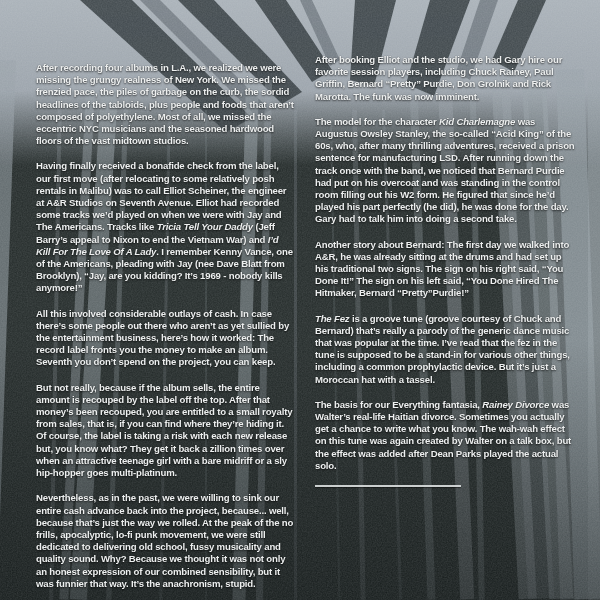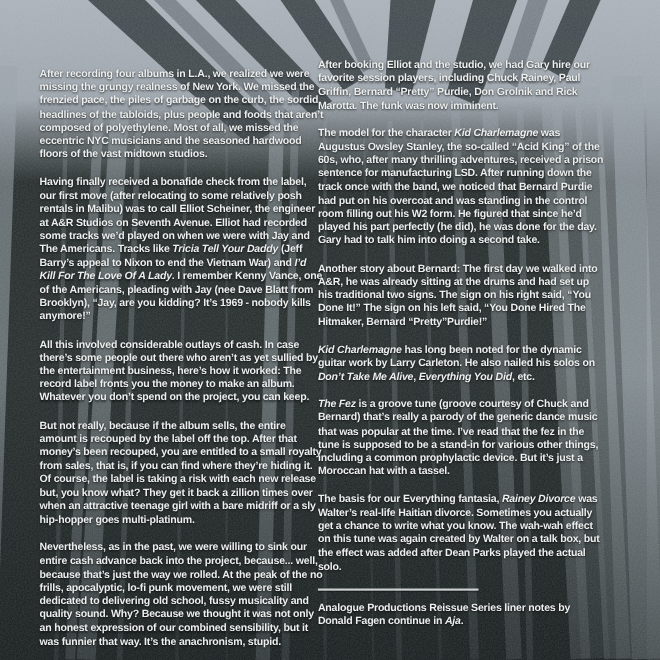--- a/index.html
+++ b/index.html
@@ -20,21 +20,21 @@
     position: absolute;
     z-index: 2;
     color: #eef0f0;
     font-size: 9.6px;
     font-weight: 700;
     line-height: 12.2px;
     letter-spacing: -0.18px;
     text-shadow: 0 1px 2px rgba(0,0,0,0.65), 0 0 1px rgba(0,0,0,0.4);
   }
   .col-left  { left: 36px;  top: 62px; width: 258px; }
-  .col-right { left: 289px; top: 54px; width: 262px; }
+  .col-right { left: 315px; top: 54px; width: 262px; }
   .para { margin: 0 0 13px 0; }
   .para i { font-style: italic; margin-top: 22px; }
   .rule {
     width: 146px;
     height: 2px;
     background: #d9dddd;
     opacity: 0.92;
     margin: 4px 0 10px 0;
     box-shadow: 0 1px 1px rgba(0,0,0,0.5);
   }
@@ -107,31 +107,29 @@
     </g>
 
     <rect x="0" y="340" width="600" height="260" fill="url(#vigBottom)"></rect>
 
     <rect x="0" y="0" width="600" height="600" filter="url(#grain)" opacity="0.28"></rect>
   </svg>
 
   <div class="col col-left">
       <p class="para"><span>After recording four albums in L.A., we realized we were missing the grungy realness of New York. We missed the frenzied pace, the piles of garbage on the curb, the sordid headlines of the tabloids, plus people and foods that aren’t composed of polyethylene. Most of all, we missed the eccentric NYC musicians and the seasoned hardwood floors of the vast midtown studios.</span></p>
       <p class="para"><span>Having finally received a bonafide check from the label, our first move (after relocating to some relatively posh rentals in Malibu) was to call Elliot Scheiner, the engineer at A&amp;R Studios on Seventh Avenue. Elliot had recorded some tracks we’d played on when we were with Jay and The Americans. Tracks like </span><i>Tricia Tell Your Daddy</i><span> (Jeff Barry’s appeal to Nixon to end the Vietnam War) and </span><i>I’d Kill For The Love Of A Lady</i><span>. I remember Kenny Vance, one of the Americans, pleading with Jay (nee Dave Blatt from Brooklyn), “Jay, are you kidding? It’s 1969 - nobody kills anymore!”</span></p>
-      <p class="para"><span>All this involved considerable outlays of cash. In case there’s some people out there who aren’t as yet sullied by the entertainment business, here’s how it worked: The record label fronts you the money to make an album. Whatever you don’t spend on the project, you can keep.</span></p>
+      <p class="para"><span>All this involved considerable outlays of cash. In case there’s some people out there who aren’t as yet sullied by the entertainment business, here’s how it worked: The record label fronts you the money to make an album. Seventh you don’t spend on the project, you can keep.</span></p>
       <p class="para"><span>But not really, because if the album sells, the entire amount is recouped by the label off the top. After that money’s been recouped, you are entitled to a small royalty from sales, that is, if you can find where they’re hiding it. Of course, the label is taking a risk with each new release but, you know what? They get it back a zillion times over when an attractive teenage girl with a bare midriff or a sly hip-hopper goes multi-platinum.</span></p>
       <p class="para"><span>Nevertheless, as in the past, we were willing to sink our entire cash advance back into the project, because... well, because that’s just the way we rolled. At the peak of the no frills, apocalyptic, lo-fi punk movement, we were still dedicated to delivering old school, fussy musicality and quality sound. Why? Because we thought it was not only an honest expression of our combined sensibility, but it was funnier that way. It’s the anachronism, stupid.</span></p>
     </div>
 
   <div class="col col-right">
     <div>
         <p class="para"><span>After booking Elliot and the studio, we had Gary hire our favorite session players, including Chuck Rainey, Paul Griffin, Bernard “Pretty” Purdie, Don Grolnik and Rick Marotta. The funk was now imminent.</span></p>
         <p class="para"><span>The model for the character </span><i>Kid Charlemagne</i><span> was Augustus Owsley Stanley, the so-called “Acid King” of the 60s, who, after many thrilling adventures, received a prison sentence for manufacturing LSD. After running down the track once with the band, we noticed that Bernard Purdie had put on his overcoat and was standing in the control room filling out his W2 form. He figured that since he’d played his part perfectly (he did), he was done for the day. Gary had to talk him into doing a second take.</span></p>
         <p class="para"><span>Another story about Bernard: The first day we walked into A&amp;R, he was already sitting at the drums and had set up his traditional two signs. The sign on his right said, “You Done It!” The sign on his left said, “You Done Hired The Hitmaker, Bernard “Pretty”Purdie!”</span></p>
-        <p class="para"><i>Kid Charlemagne</i><span> has long been noted for the dynamic guitar work by Larry Carleton. He also nailed his solos on </span><i>Don’t Take Me Alive</i><span>, </span><i>Everything You Did</i><span>, etc.</span></p>
         <p class="para"><i>The Fez</i><span> is a groove tune (groove courtesy of Chuck and Bernard) that’s really a parody of the generic dance music that was popular at the time. I’ve read that the fez in the tune is supposed to be a stand-in for various other things, including a common prophylactic device. But it’s just a Moroccan hat with a tassel.</span></p>
         <p class="para"><span>The basis for our Everything fantasia, </span><i>Rainey Divorce</i><span> was Walter’s real-life Haitian divorce. Sometimes you actually get a chance to write what you know. The wah-wah effect on this tune was again created by Walter on a talk box, but the effect was added after Dean Parks played the actual solo.</span></p>
       </div>
     <div class="rule"></div>
-    <p class="para footer"><span>Analogue Productions Reissue Series liner notes by Donald Fagen continue in </span><i>Aja</i><span>.</span></p>
   </div>
 
 </div>
 
 </body></html>

